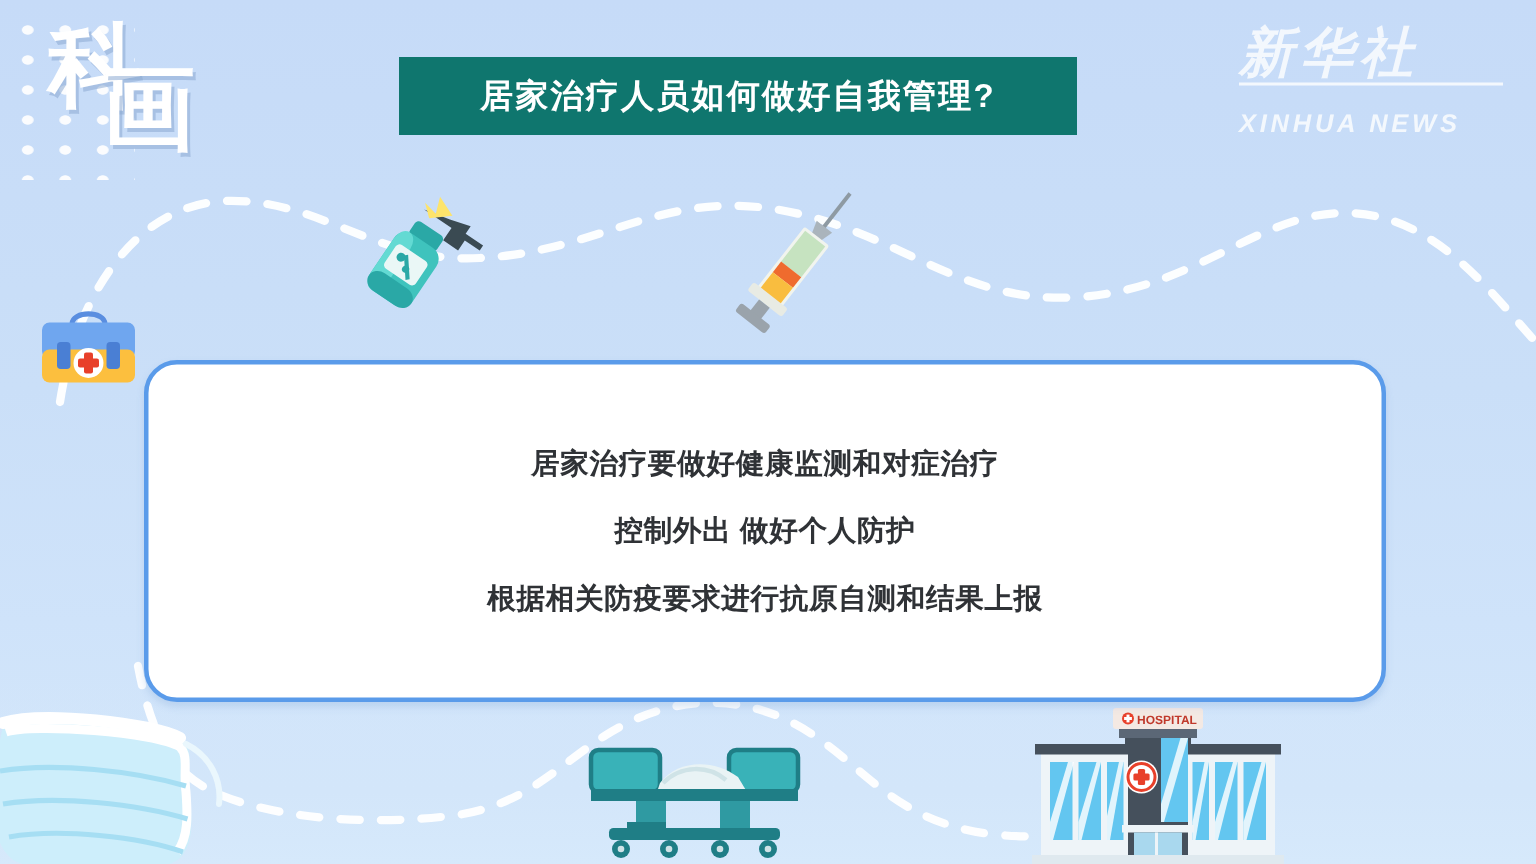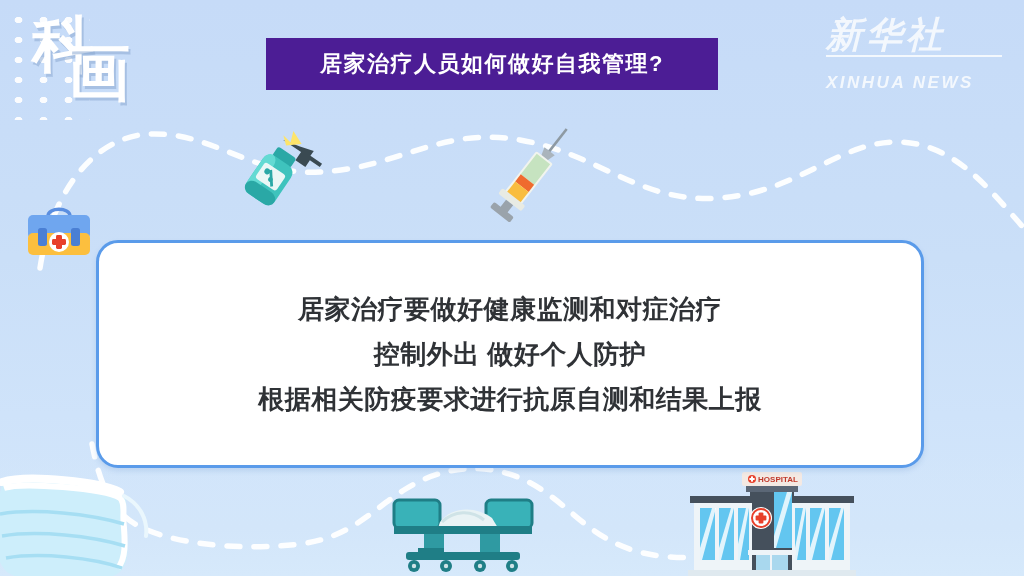--- a/index.html
+++ b/index.html
@@ -68,21 +68,21 @@
     font-size: 62px;
   }
 
   
   .title-banner {
     position: absolute;
     left: 266px;
     top: 38px;
     width: 452px;
     height: 52px;
-    background: #4c1d95;
+    background: #0f766e;
     display: flex;
     align-items: center;
     justify-content: center;
   }
   .title-banner span {
     color: #ffffff;
     font-size: 22px;
     font-weight: 700;
     letter-spacing: 1.5px;
     white-space: nowrap;
@@ -137,21 +137,21 @@
     border-radius: 22px;
     box-sizing: border-box;
     display: flex;
     flex-direction: column;
     align-items: center;
     justify-content: center;
     box-shadow: 0 3px 5px rgba(120,160,210,.25);
   }
   .card-line {
     color: #2f3236;
-    font-size: 26px;
+    font-size: 19px;
     font-weight: 700;
     line-height: 45px;
     letter-spacing: .5px;
     white-space: nowrap;
   }
 
   
   .ill { position: absolute; }
   .ill svg { display: block; overflow: visible; }
 

